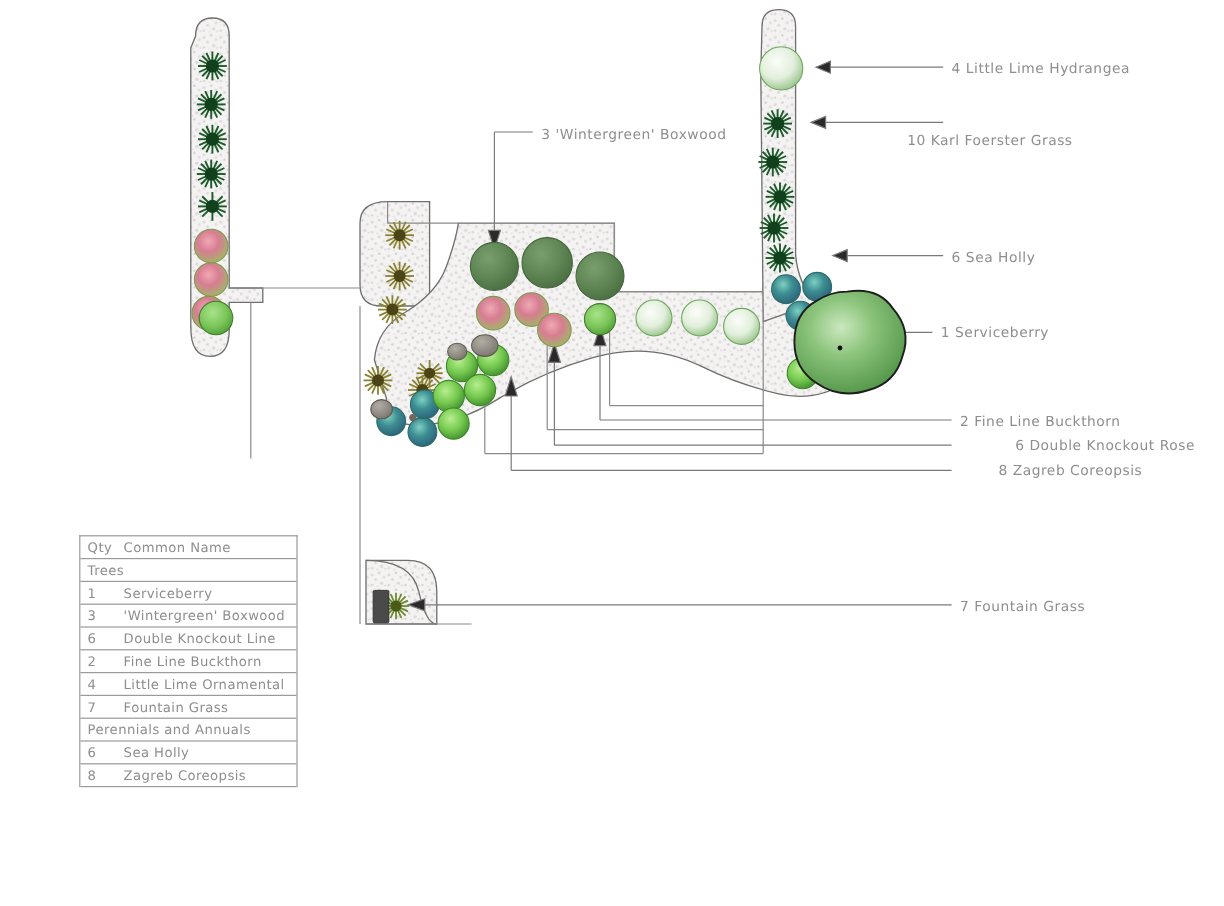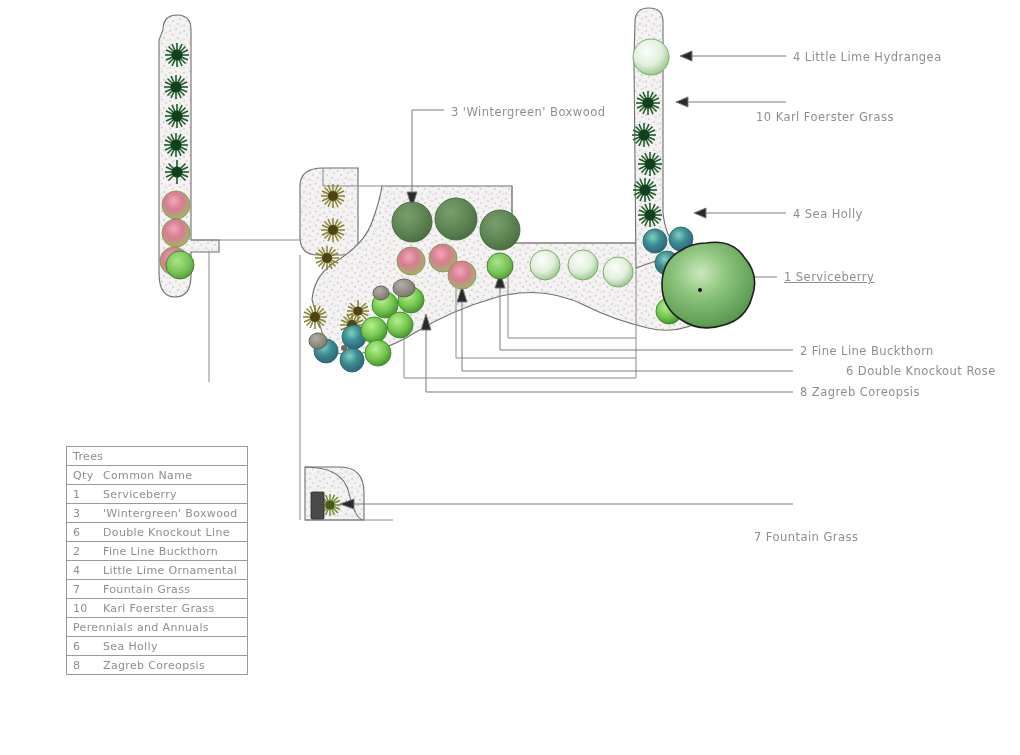--- a/index.html
+++ b/index.html
@@ -522,38 +522,38 @@
       <ellipse cx="318" cy="341" rx="9" ry="8" fill="url(#gRock)" stroke="#5e5a53" stroke-width="0.9"></ellipse>
       <circle cx="344" cy="348" r="3" fill="#6d6860"></circle>
     </g>
 
     <rect x="311" y="492" width="13" height="27" rx="1" fill="#4a4a4a" stroke="#2f2f2f" stroke-width="0.8"></rect>
 
   </svg>
 
   <div class="callout-label" style="left:793px; top:52px;">4 Little Lime Hydrangea</div>
   <div class="callout-label" style="left:756px; top:98px;margin-top:14px;">10 Karl Foerster Grass</div>
-  <div class="callout-label" style="left:793px; top:209px;">4 Sea Holly</div>
-  <div class="callout-label" style="left:784px; top:272px;text-decoration:underline;">1 Serviceberry</div>
+  <div class="callout-label" style="left:793px; top:209px;">6 Sea Holly</div>
+  <div class="callout-label" style="left:784px; top:272px;">1 Serviceberry</div>
   <div class="callout-label" style="left:800px; top:346px;">2 Fine Line Buckthorn</div>
   <div class="callout-label" style="left:846px; top:366px;">6 Double Knockout Rose</div>
-  <div class="callout-label" style="left:800px; top:387px;">8 Zagreb Coreopsis</div>
-  <div class="callout-label" style="left:754px; top:500px;margin-top:32px;">7 Fountain Grass</div>
+  <div class="callout-label" style="left:832px; top:387px;">8 Zagreb Coreopsis</div>
+  <div class="callout-label" style="left:800px; top:500px;">7 Fountain Grass</div>
   <div class="callout-label" style="left:451px; top:107px;">3 'Wintergreen' Boxwood</div>
 
   <div id="plant-schedule">
-    <div class="srow group">
-
-      <span class="nm">Trees</span>
-    </div>
-
     <div class="srow header">
       <span class="qty">Qty</span>
       <span class="nm">Common Name</span>
     </div>
+
+    <div class="srow group">
+
+      <span class="nm">Trees</span>
+    </div>
     <div class="srow">
       <span class="qty">1</span>
       <span class="nm">Serviceberry</span>
     </div>
 
     <div class="srow">
       <span class="qty">3</span>
       <span class="nm">'Wintergreen' Boxwood</span>
     </div>
     <div class="srow">
@@ -566,24 +566,20 @@
     </div>
     <div class="srow">
       <span class="qty">4</span>
       <span class="nm">Little Lime Ornamental</span>
     </div>
 
     <div class="srow">
       <span class="qty">7</span>
       <span class="nm">Fountain Grass</span>
     </div>
-    <div class="srow">
-      <span class="qty">10</span>
-      <span class="nm">Karl Foerster Grass</span>
-    </div>
 
     <div class="srow group">
 
       <span class="nm">Perennials and Annuals</span>
     </div>
     <div class="srow">
       <span class="qty">6</span>
       <span class="nm">Sea Holly</span>
     </div>
     <div class="srow">

